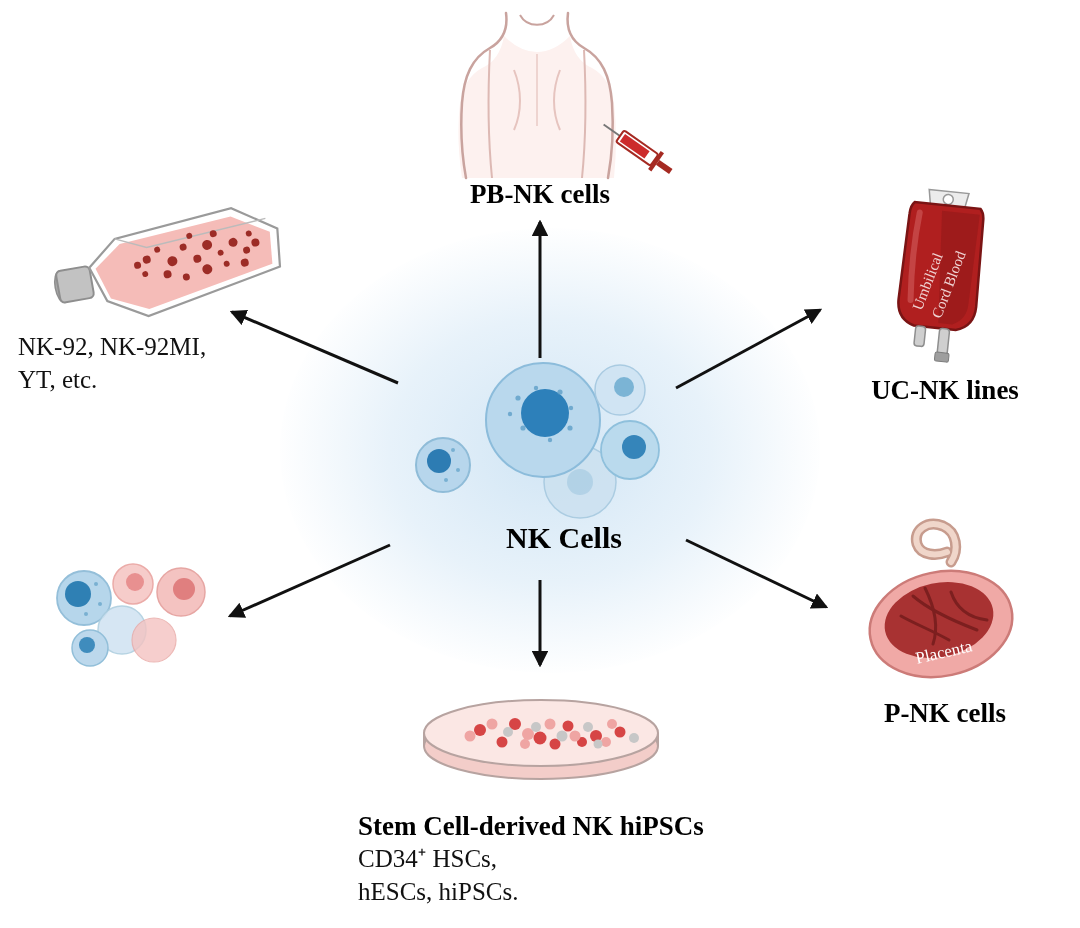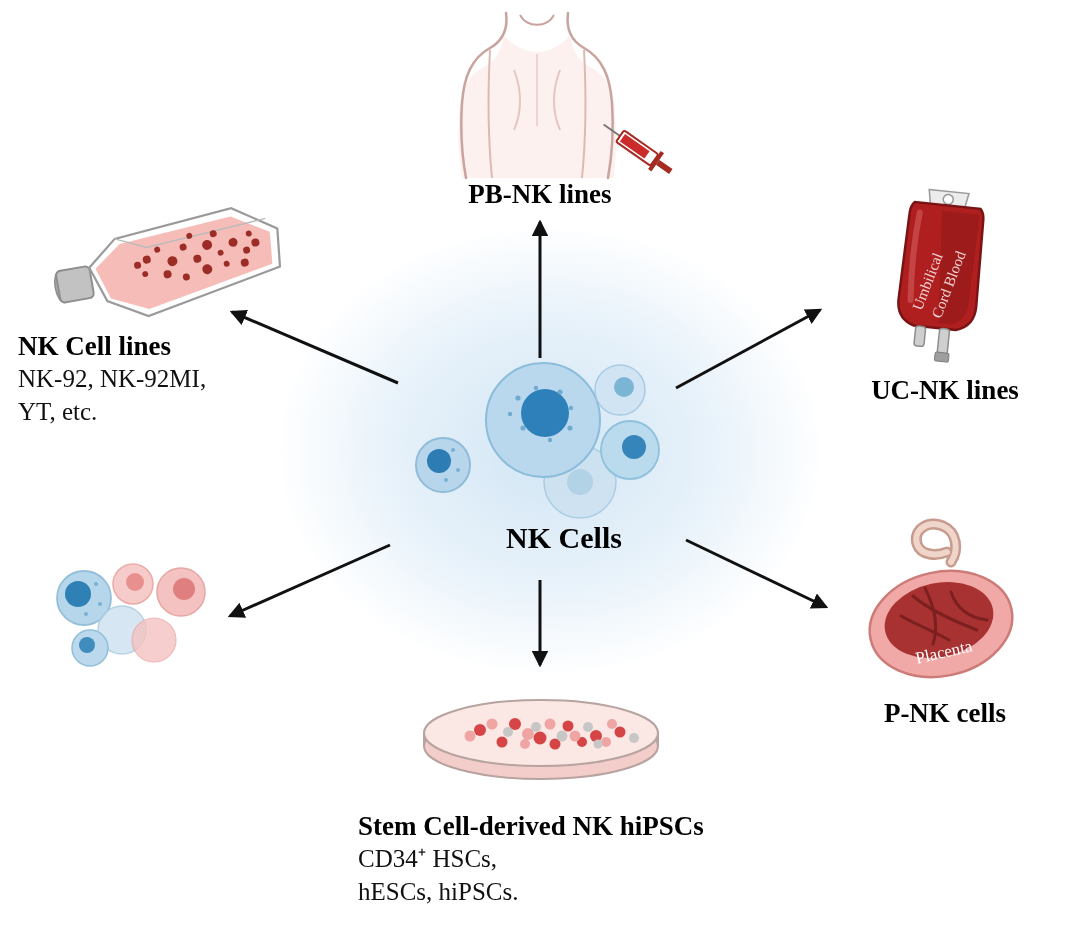--- a/index.html
+++ b/index.html
@@ -43,21 +43,21 @@
     </g>
     <g transform="translate(178,128) rotate(35)">
       <line x1="-20" y1="0" x2="0" y2="0" stroke="#777" stroke-width="2"></line>
       <rect x="0" y="-7" width="42" height="14" rx="2" fill="#ffffff" stroke="#a52a22" stroke-width="2"></rect>
       <rect x="3" y="-4.5" width="30" height="9" fill="#cc2b2b"></rect>
       <rect x="42" y="-11" width="4" height="22" fill="#a52a22"></rect>
       <rect x="46" y="-3" width="16" height="6" fill="#a52a22"></rect>
     </g>
   </svg>
 
-  <div class="abs label center-text" style="left:415px; top:178px; width:250px;">PB-NK lines</div>
+  <div class="abs label center-text" style="left:415px; top:178px; width:250px;">PB-NK cells</div>
 
   <svg class="abs" style="left:48px; top:190px;" width="245" height="150" viewBox="0 0 245 150">
     <g transform="rotate(-10 120 75)">
       <ellipse cx="12" cy="78" rx="7" ry="16" fill="#a9a9a9" stroke="#8e8e8e" stroke-width="1.5"></ellipse>
       <rect x="8" y="62" width="34" height="32" rx="5" fill="#c2c2c2" stroke="#8e8e8e" stroke-width="2"></rect>
       <path d="M42,64 L72,40 L192,30 L234,58 L230,96 L92,122 L54,100 Z" fill="#ffffff" fill-opacity="0.55" stroke="#9a9a9a" stroke-width="2.2"></path>
       <path d="M48,66 L76,46 L190,38 L226,60 L223,92 L94,115 L58,98 Z" fill="#f5bcb8"></path>
       <path d="M72,40 L102,54 L224,46" fill="none" stroke="#bbbbbb" stroke-width="1.5"></path>
       <g fill="#9c2c26">
         <circle cx="100" cy="66" r="4"></circle>
@@ -78,21 +78,20 @@
           <circle cx="210" cy="68" r="4"></circle>
         <circle cx="146" cy="50" r="3"></circle>
           <circle cx="170" cy="52" r="3.5"></circle>
         <circle cx="205" cy="58" r="3"></circle>
           <circle cx="90" cy="70" r="3.5"></circle>
       </g>
     </g>
   </svg>
 
   <div class="abs" style="left:18px; top:330px; width:280px;">
-    <div class="label">NK Cell lines</div>
     <div class="sub">NK-92, NK-92MI,</div>
     <div class="sub">YT, etc.</div>
   </div>
 
   <svg class="abs" style="left:865px; top:183px;" width="150" height="192" viewBox="0 0 150 192">
     <g transform="rotate(6 75 95)">
       <path d="M55,8 L95,8 L92,24 L58,24 Z" fill="#ececec" stroke="#999" stroke-width="1.5"></path>
       <circle cx="75" cy="16" r="5" fill="#ffffff" stroke="#999" stroke-width="1.5"></circle>
       <path d="M42,22 Q38,26 38,34 L36,120 Q36,140 54,145 L96,145 Q114,140 114,120 L112,34 Q112,26 108,22 Z" fill="#b01f1f" stroke="#7a1414" stroke-width="2.5"></path>
       <path d="M70,28 L108,28 L106,118 Q106,134 92,140 L78,140 Z" fill="#8f1717" opacity="0.55"></path>

